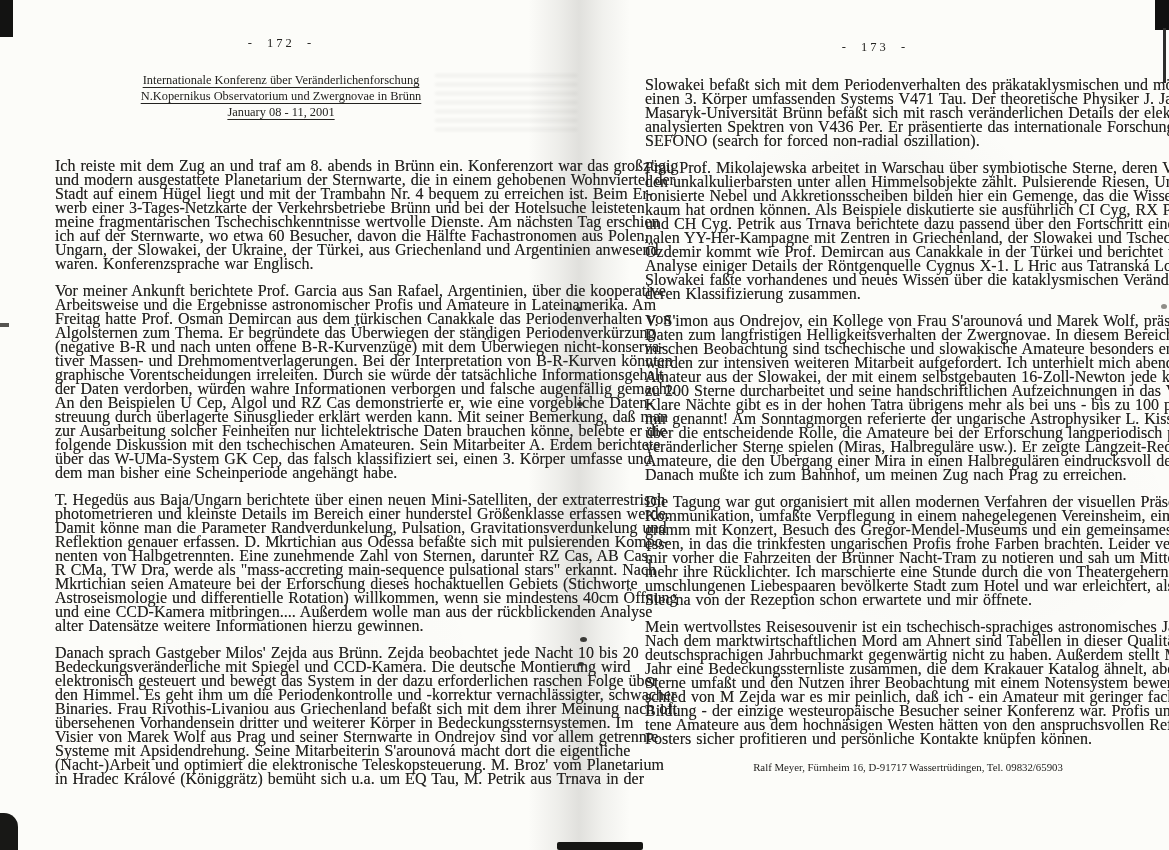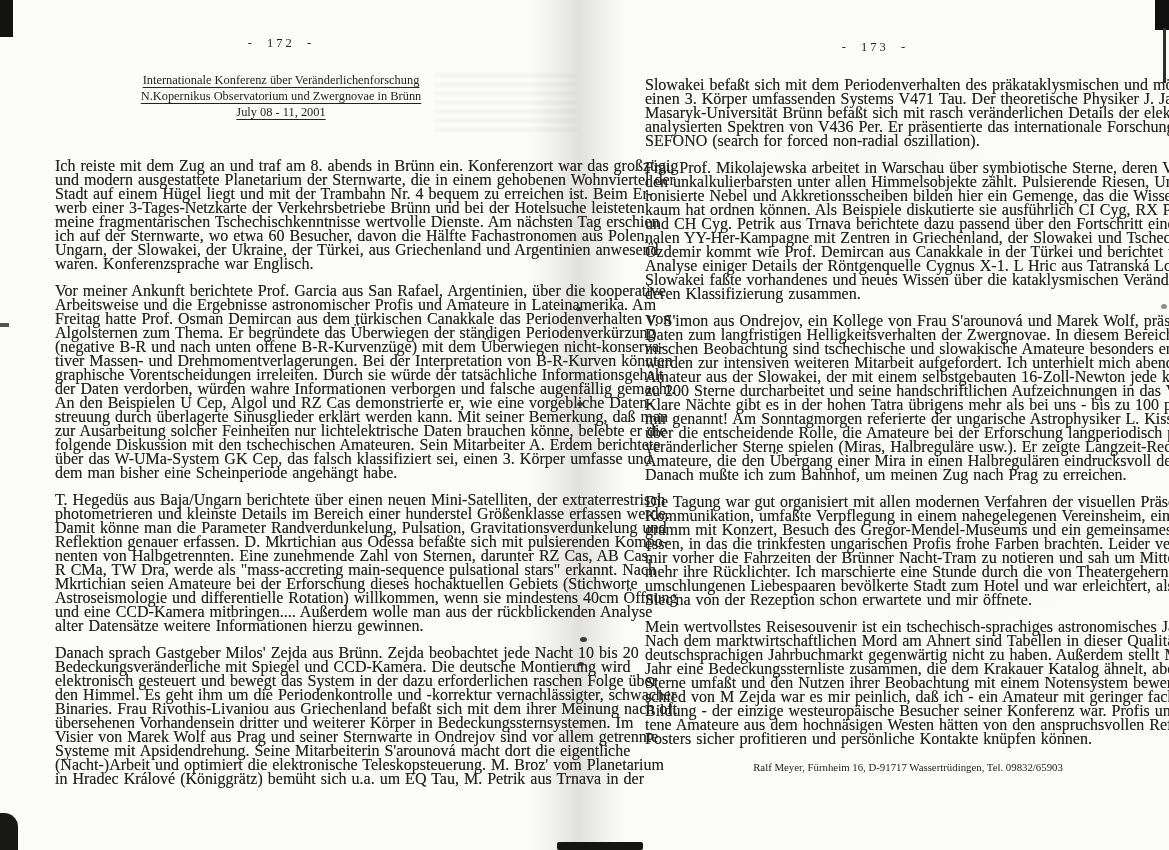--- a/index.html
+++ b/index.html
@@ -61,21 +61,21 @@
 </head>
 <body>
 
 <div class="scan">
 
   <div class="page page-left">
     <div class="page-number">- 172 -</div>
     <div class="title">
       <div class="title-line">Internationale Konferenz über Veränderlichenforschung</div>
       <div class="title-line">N.Kopernikus Observatorium und Zwergnovae in Brünn</div>
-      <div class="title-line">July 08 - 11, 2001</div>
+      <div class="title-line">January 08 - 11, 2001</div>
     </div>
     <p class="body-text">Ich reiste mit dem Zug an und traf am 8. abends in Brünn ein. Konferenzort war das großzügig
 und modern ausgestattete Planetarium der Sternwarte, die in einem gehobenen Wohnviertel der
 Stadt auf einem Hügel liegt und mit der Trambahn Nr. 4 bequem zu erreichen ist. Beim Er-
 werb einer 3-Tages-Netzkarte der Verkehrsbetriebe Brünn und bei der Hotelsuche leisteten
 meine fragmentarischen Tschechischkenntnisse wertvolle Dienste. Am nächsten Tag erschien
 ich auf der Sternwarte, wo etwa 60 Besucher, davon die Hälfte Fachastronomen aus Polen,
 Ungarn, der Slowakei, der Ukraine, der Türkei, aus Griechenland und Argentinien anwesend
 waren. Konferenzsprache war Englisch.</p>
     <p class="body-text">Vor meiner Ankunft berichtete Prof. Garcia aus San Rafael, Argentinien, über die kooperative

